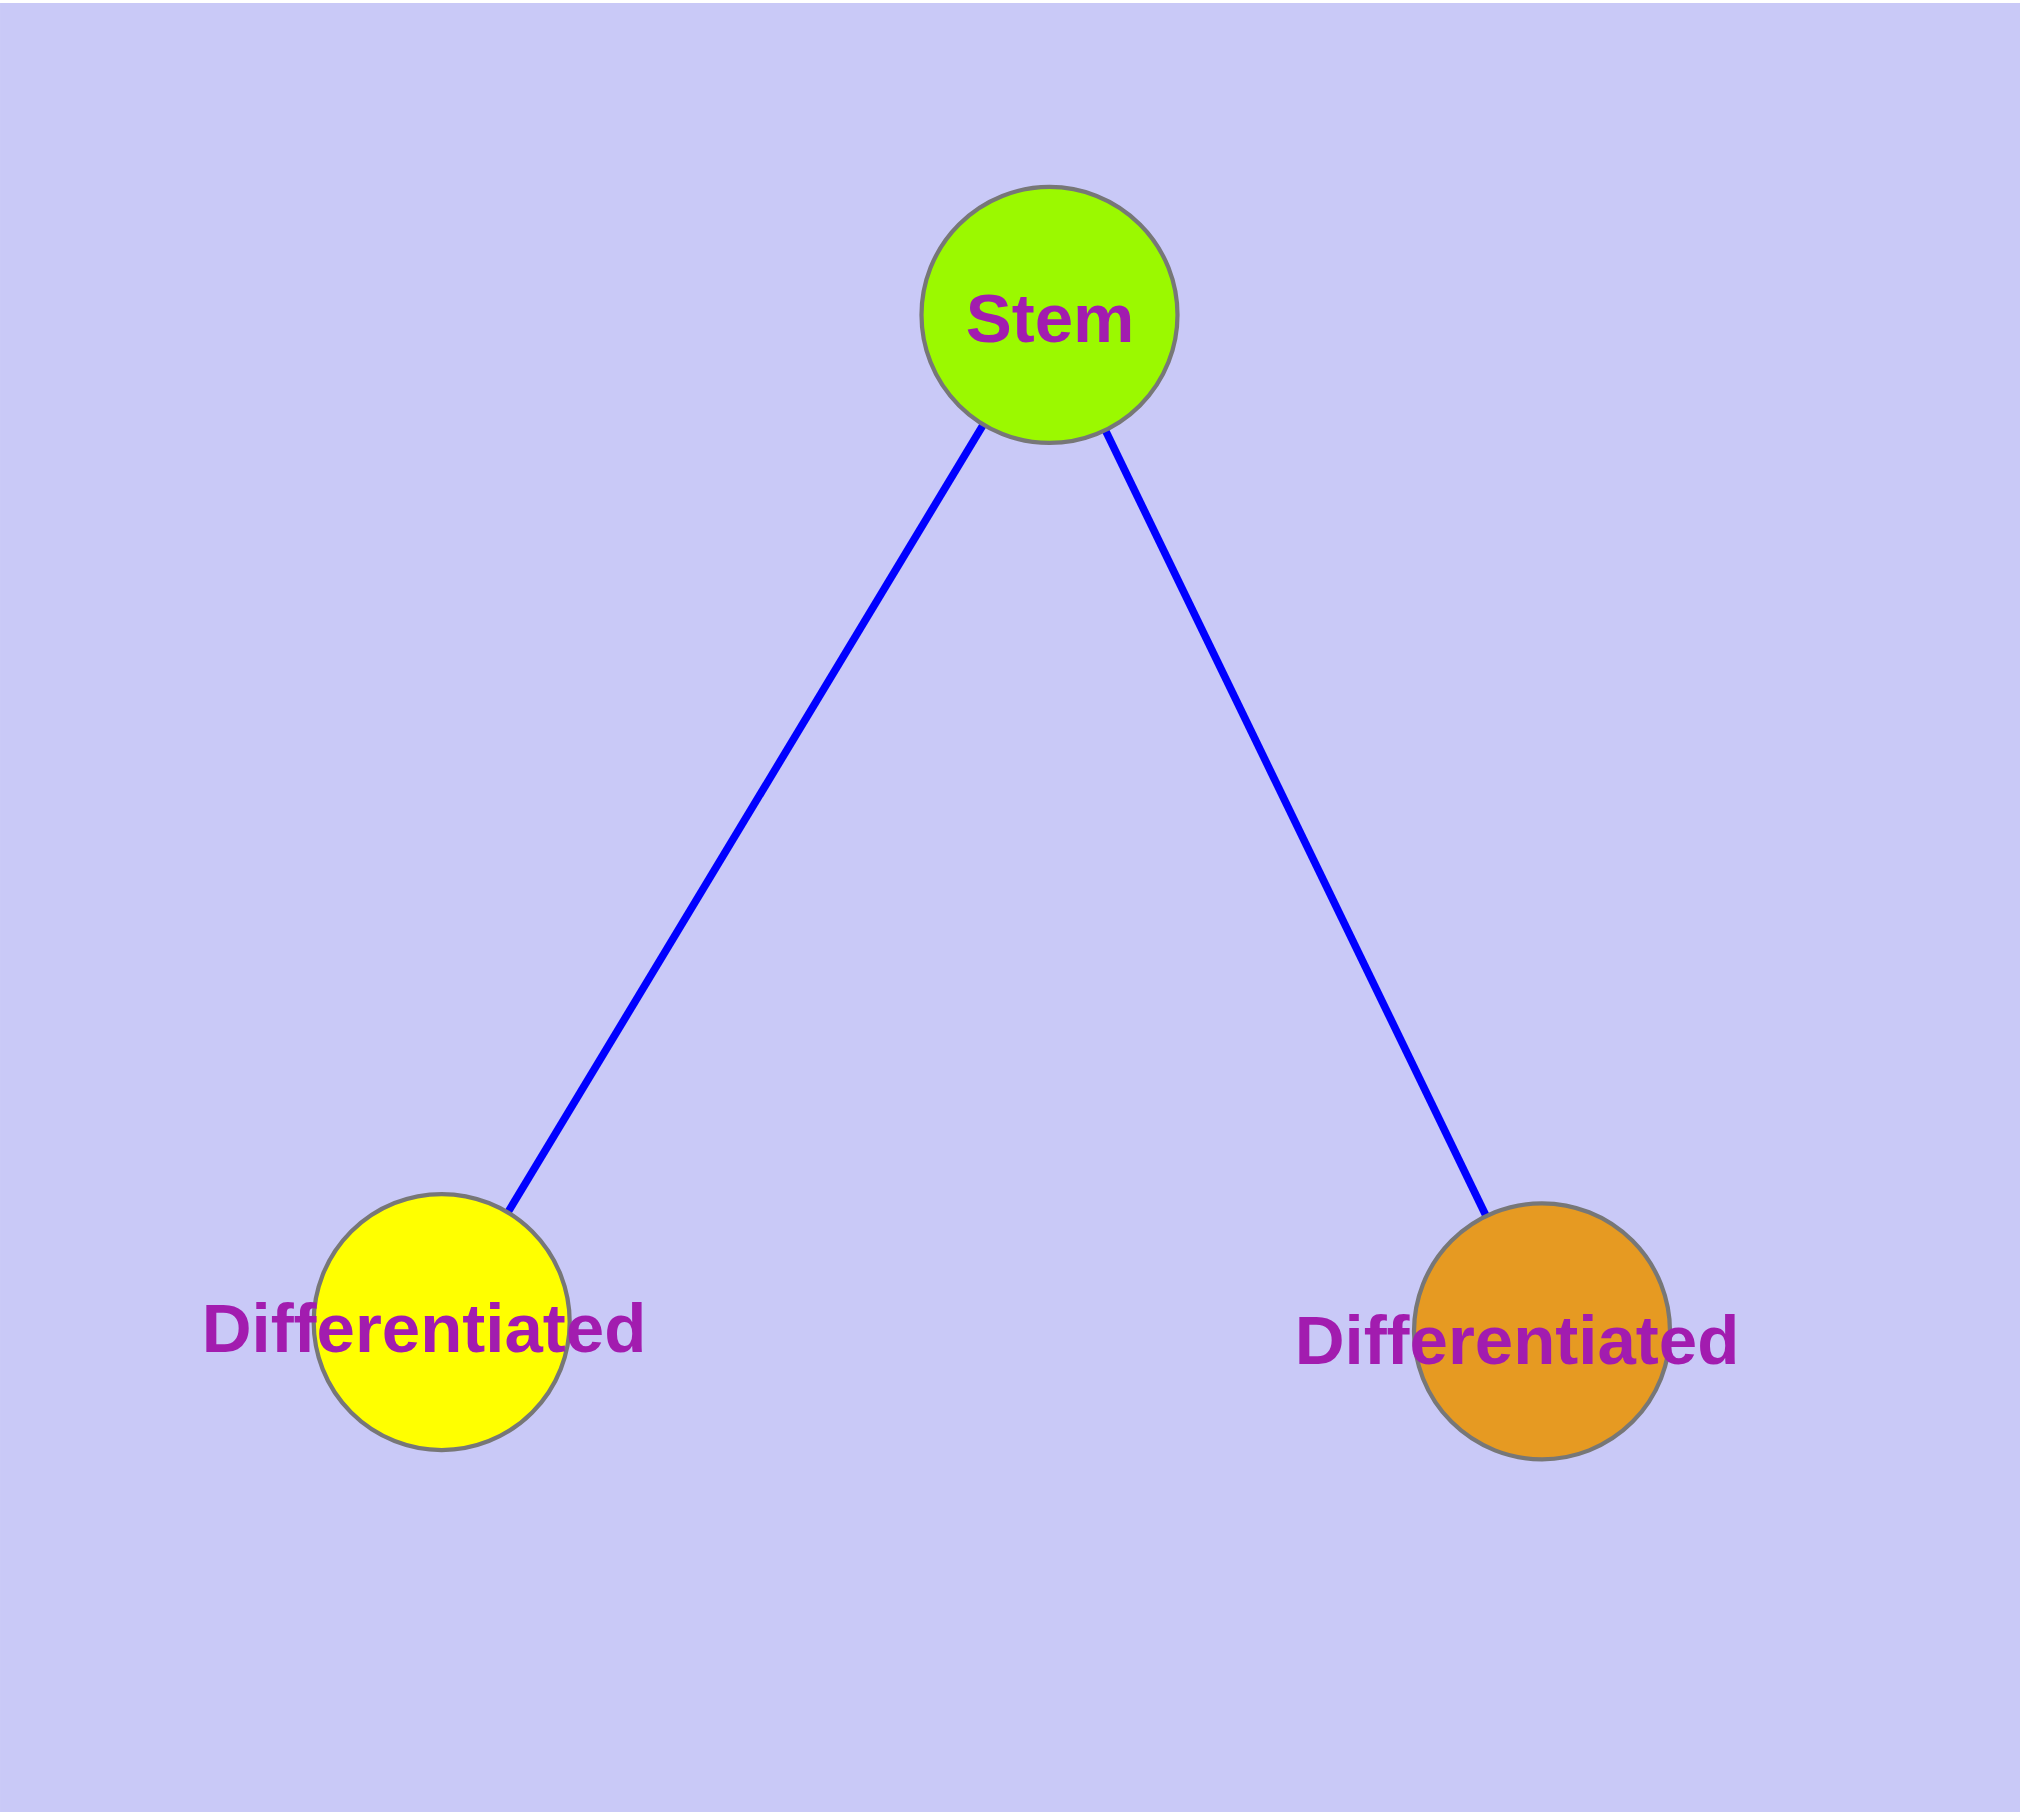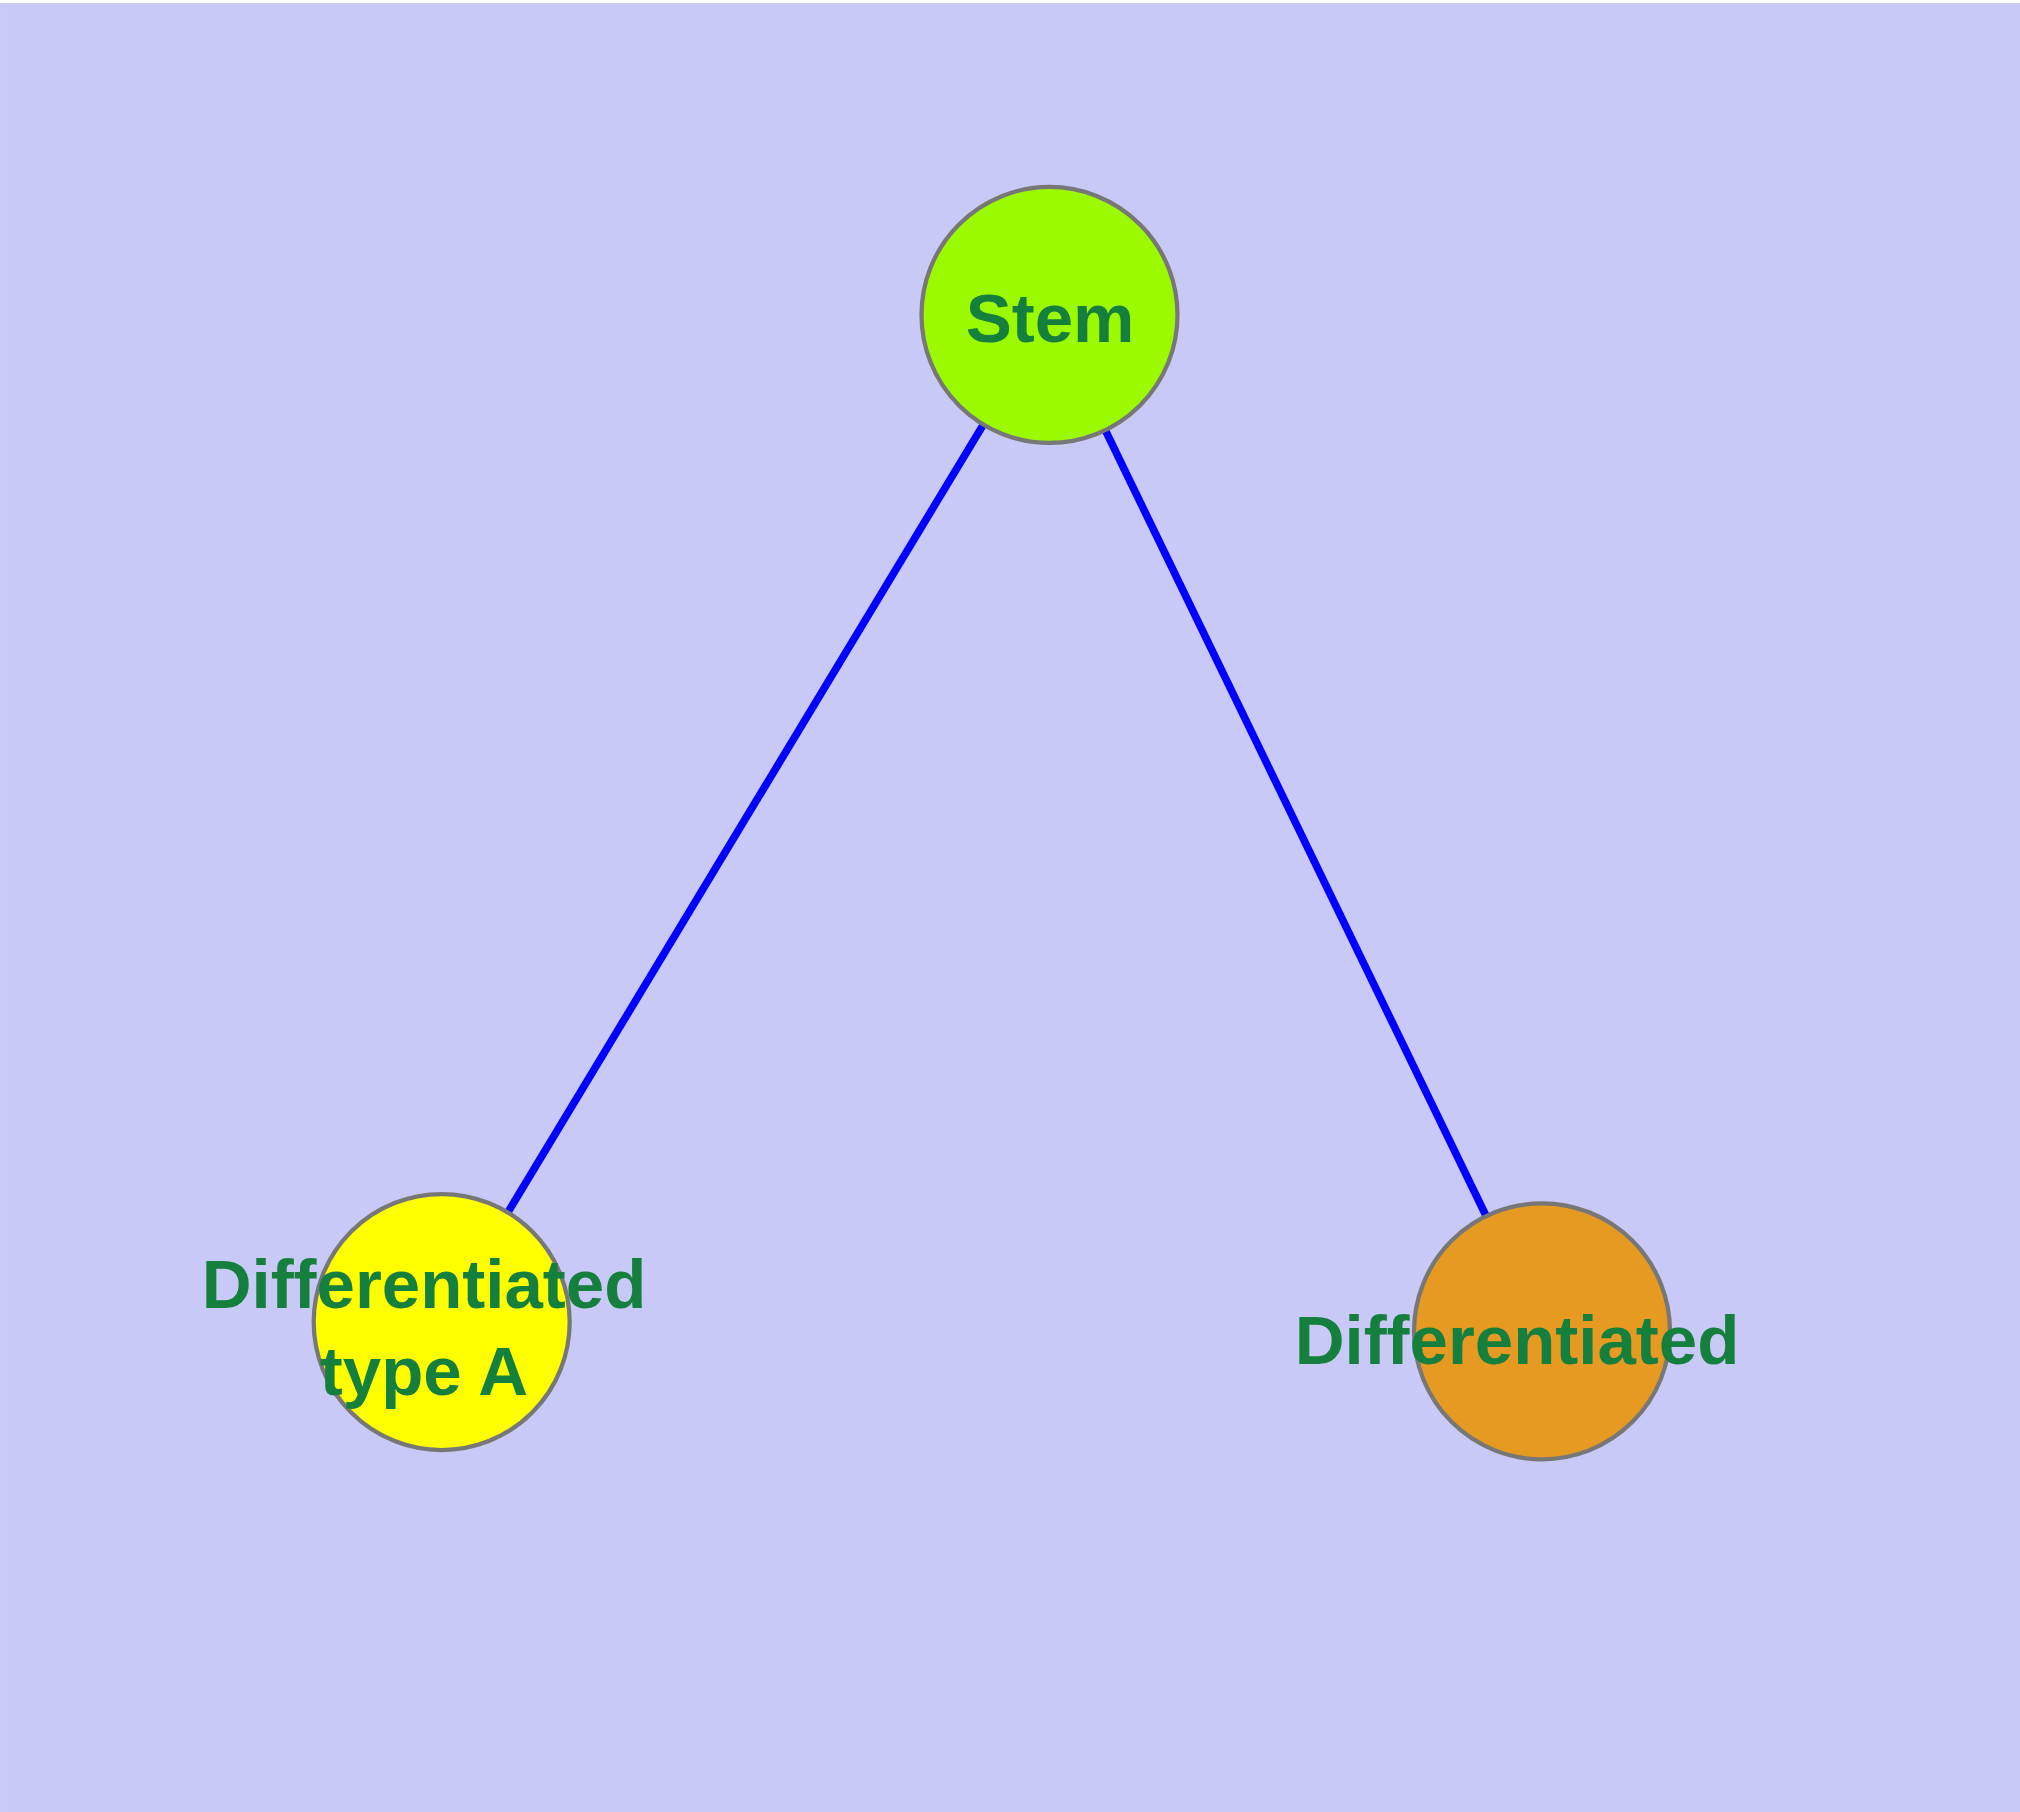--- a/index.html
+++ b/index.html
@@ -33,21 +33,21 @@
   .node-circle {
     stroke: #777777;
     stroke-width: 5;
   }
   .node-label {
     position: absolute;
     transform: translate(-50%, -50%);
     font-weight: bold;
     font-size: 69px;
     line-height: 87px;
-    color: #15803d;
+    color: #a21caf;
     text-align: center;
     white-space: nowrap;
     letter-spacing: 0px;
   }
   .label-stem   { left: 1050px; top: 315px;  }
   .label-type-a { left: 424px;  top: 1325px; }
   .label-type-b { left: 1517px; top: 1337px; }
   .top-border {
     position: absolute;
     left: 0;
@@ -75,21 +75,20 @@
       <circle class="node-circle" cx="521" cy="1556" r="151" fill="#FFFF00"></circle>
       <circle class="node-circle" cx="1819" cy="1567" r="151" fill="#E69A22"></circle>
     </svg>
 
     <div class="node-label label-stem">
       <div>Stem</div>
     </div>
 
     <div class="node-label label-type-a">
       <div>Differentiated</div>
-      <div>type A</div>
     </div>
 
     <div class="node-label label-type-b">
       <div>Differentiated</div>
     </div>
 
   </div>
 
   <div class="top-border"></div>
 

